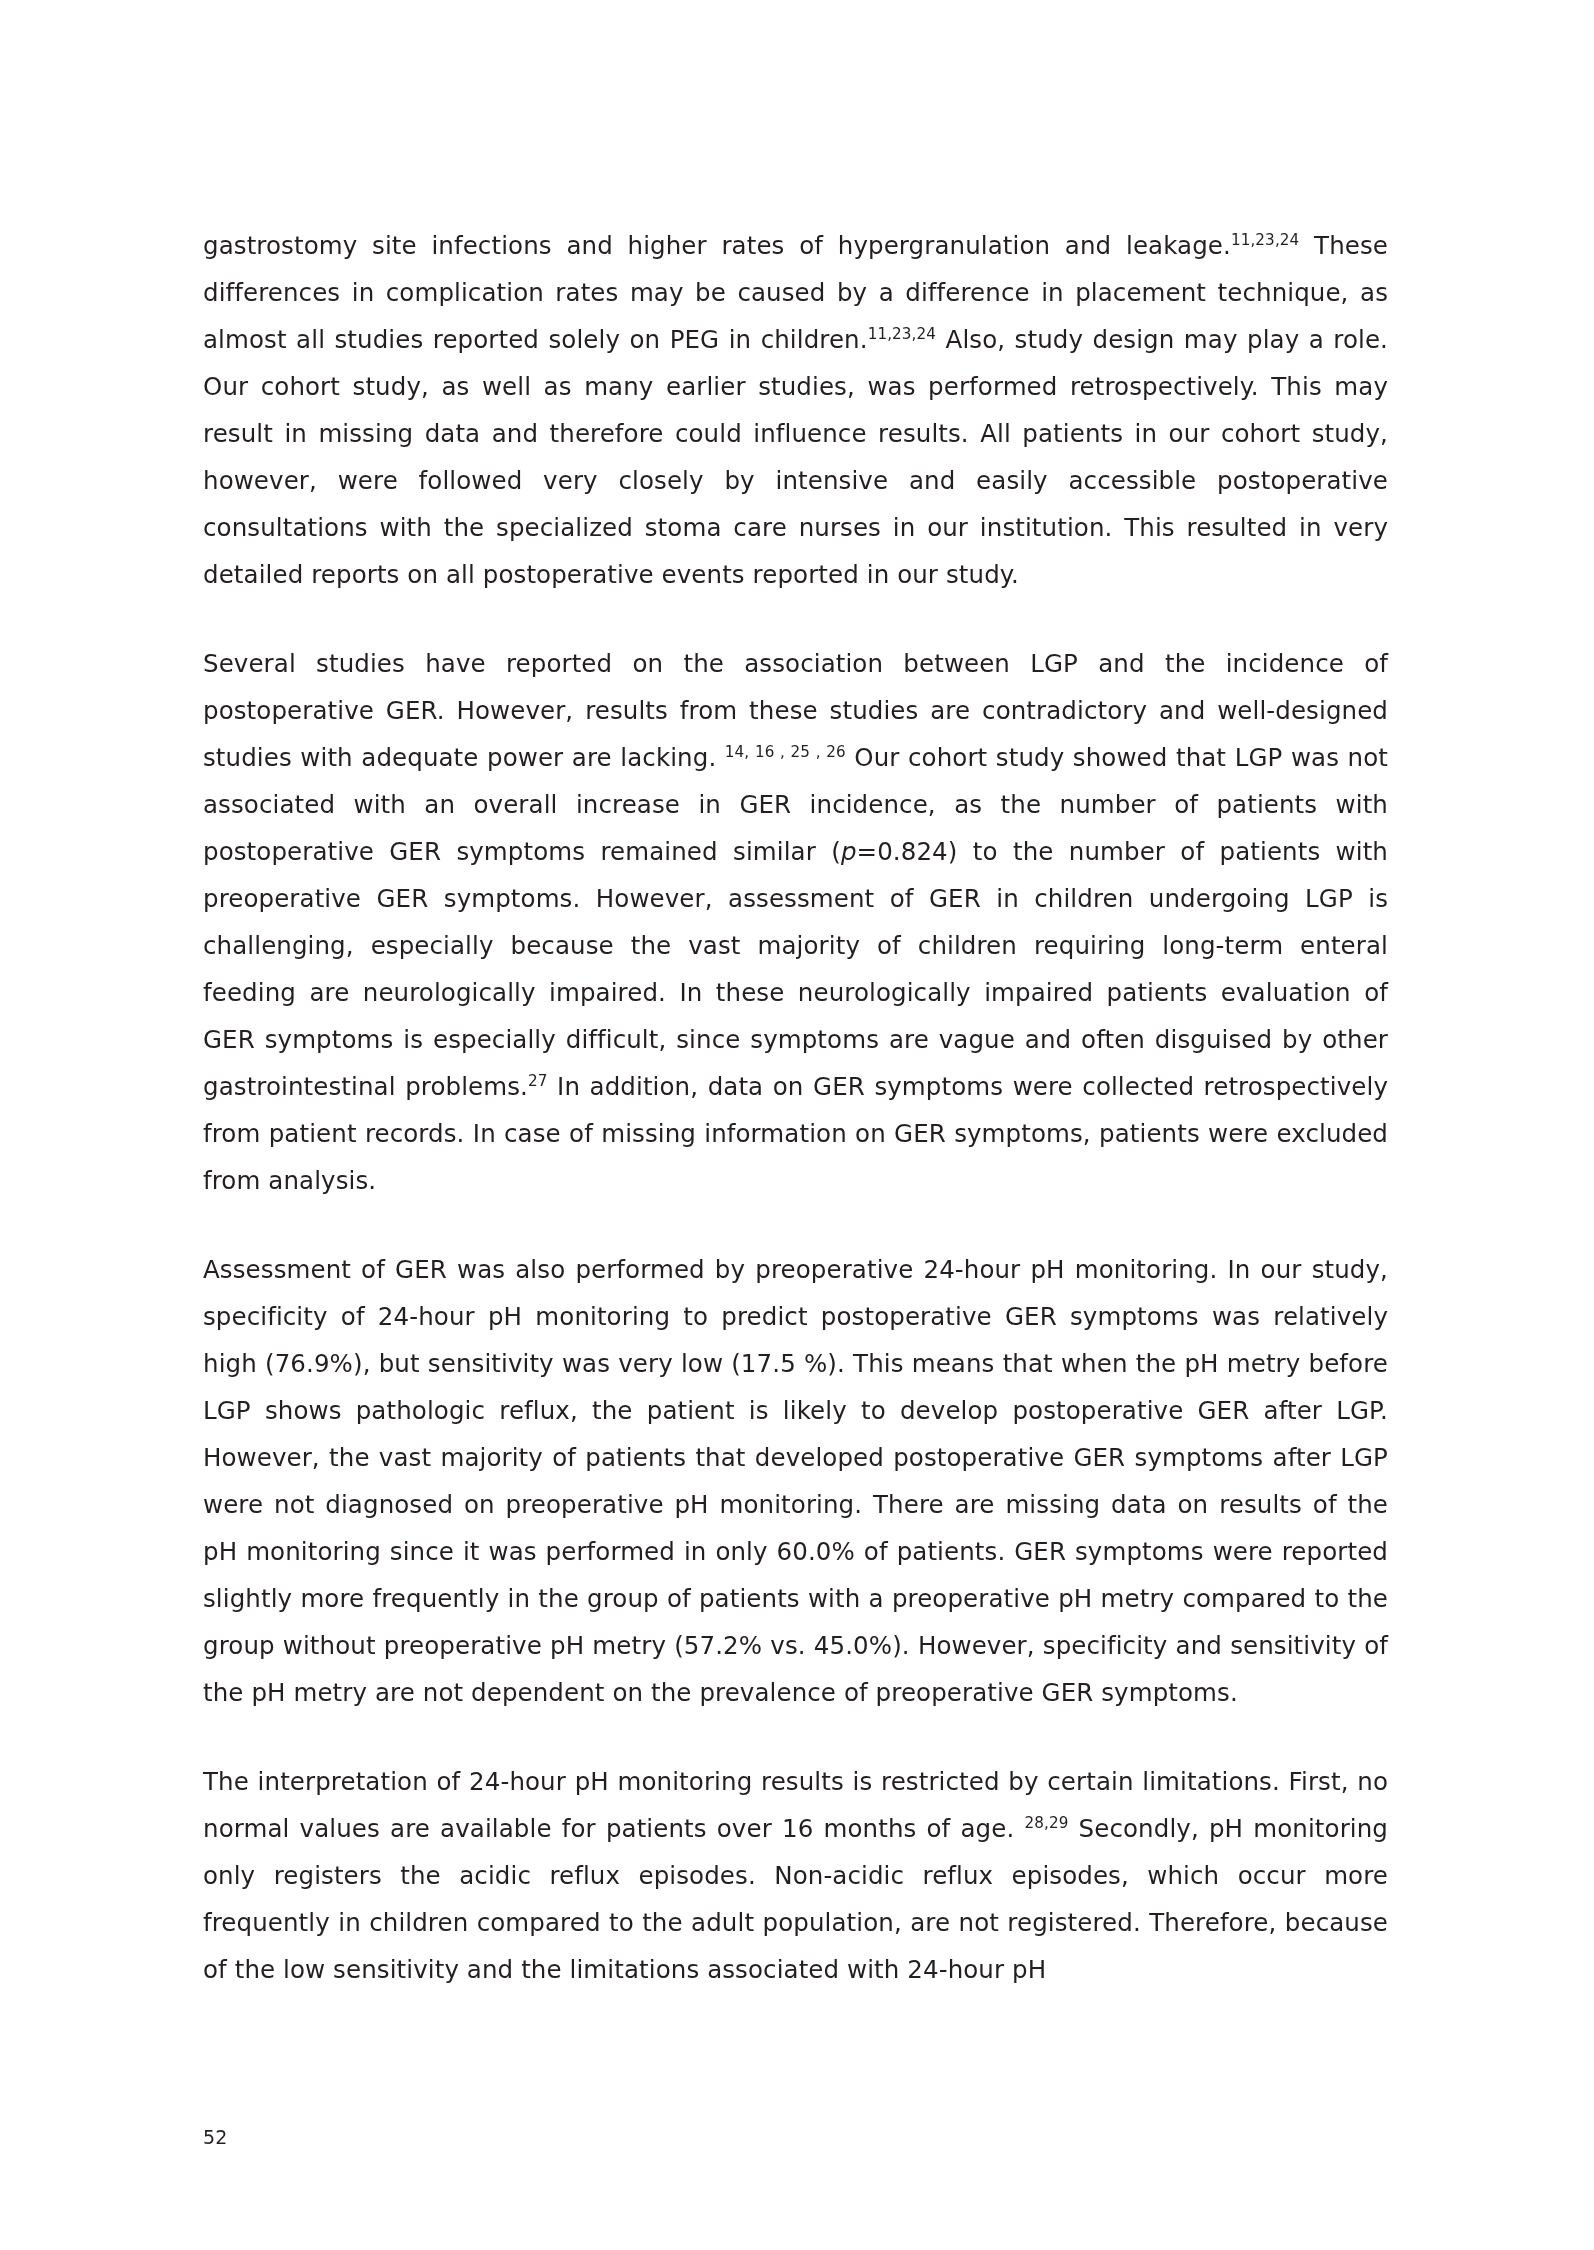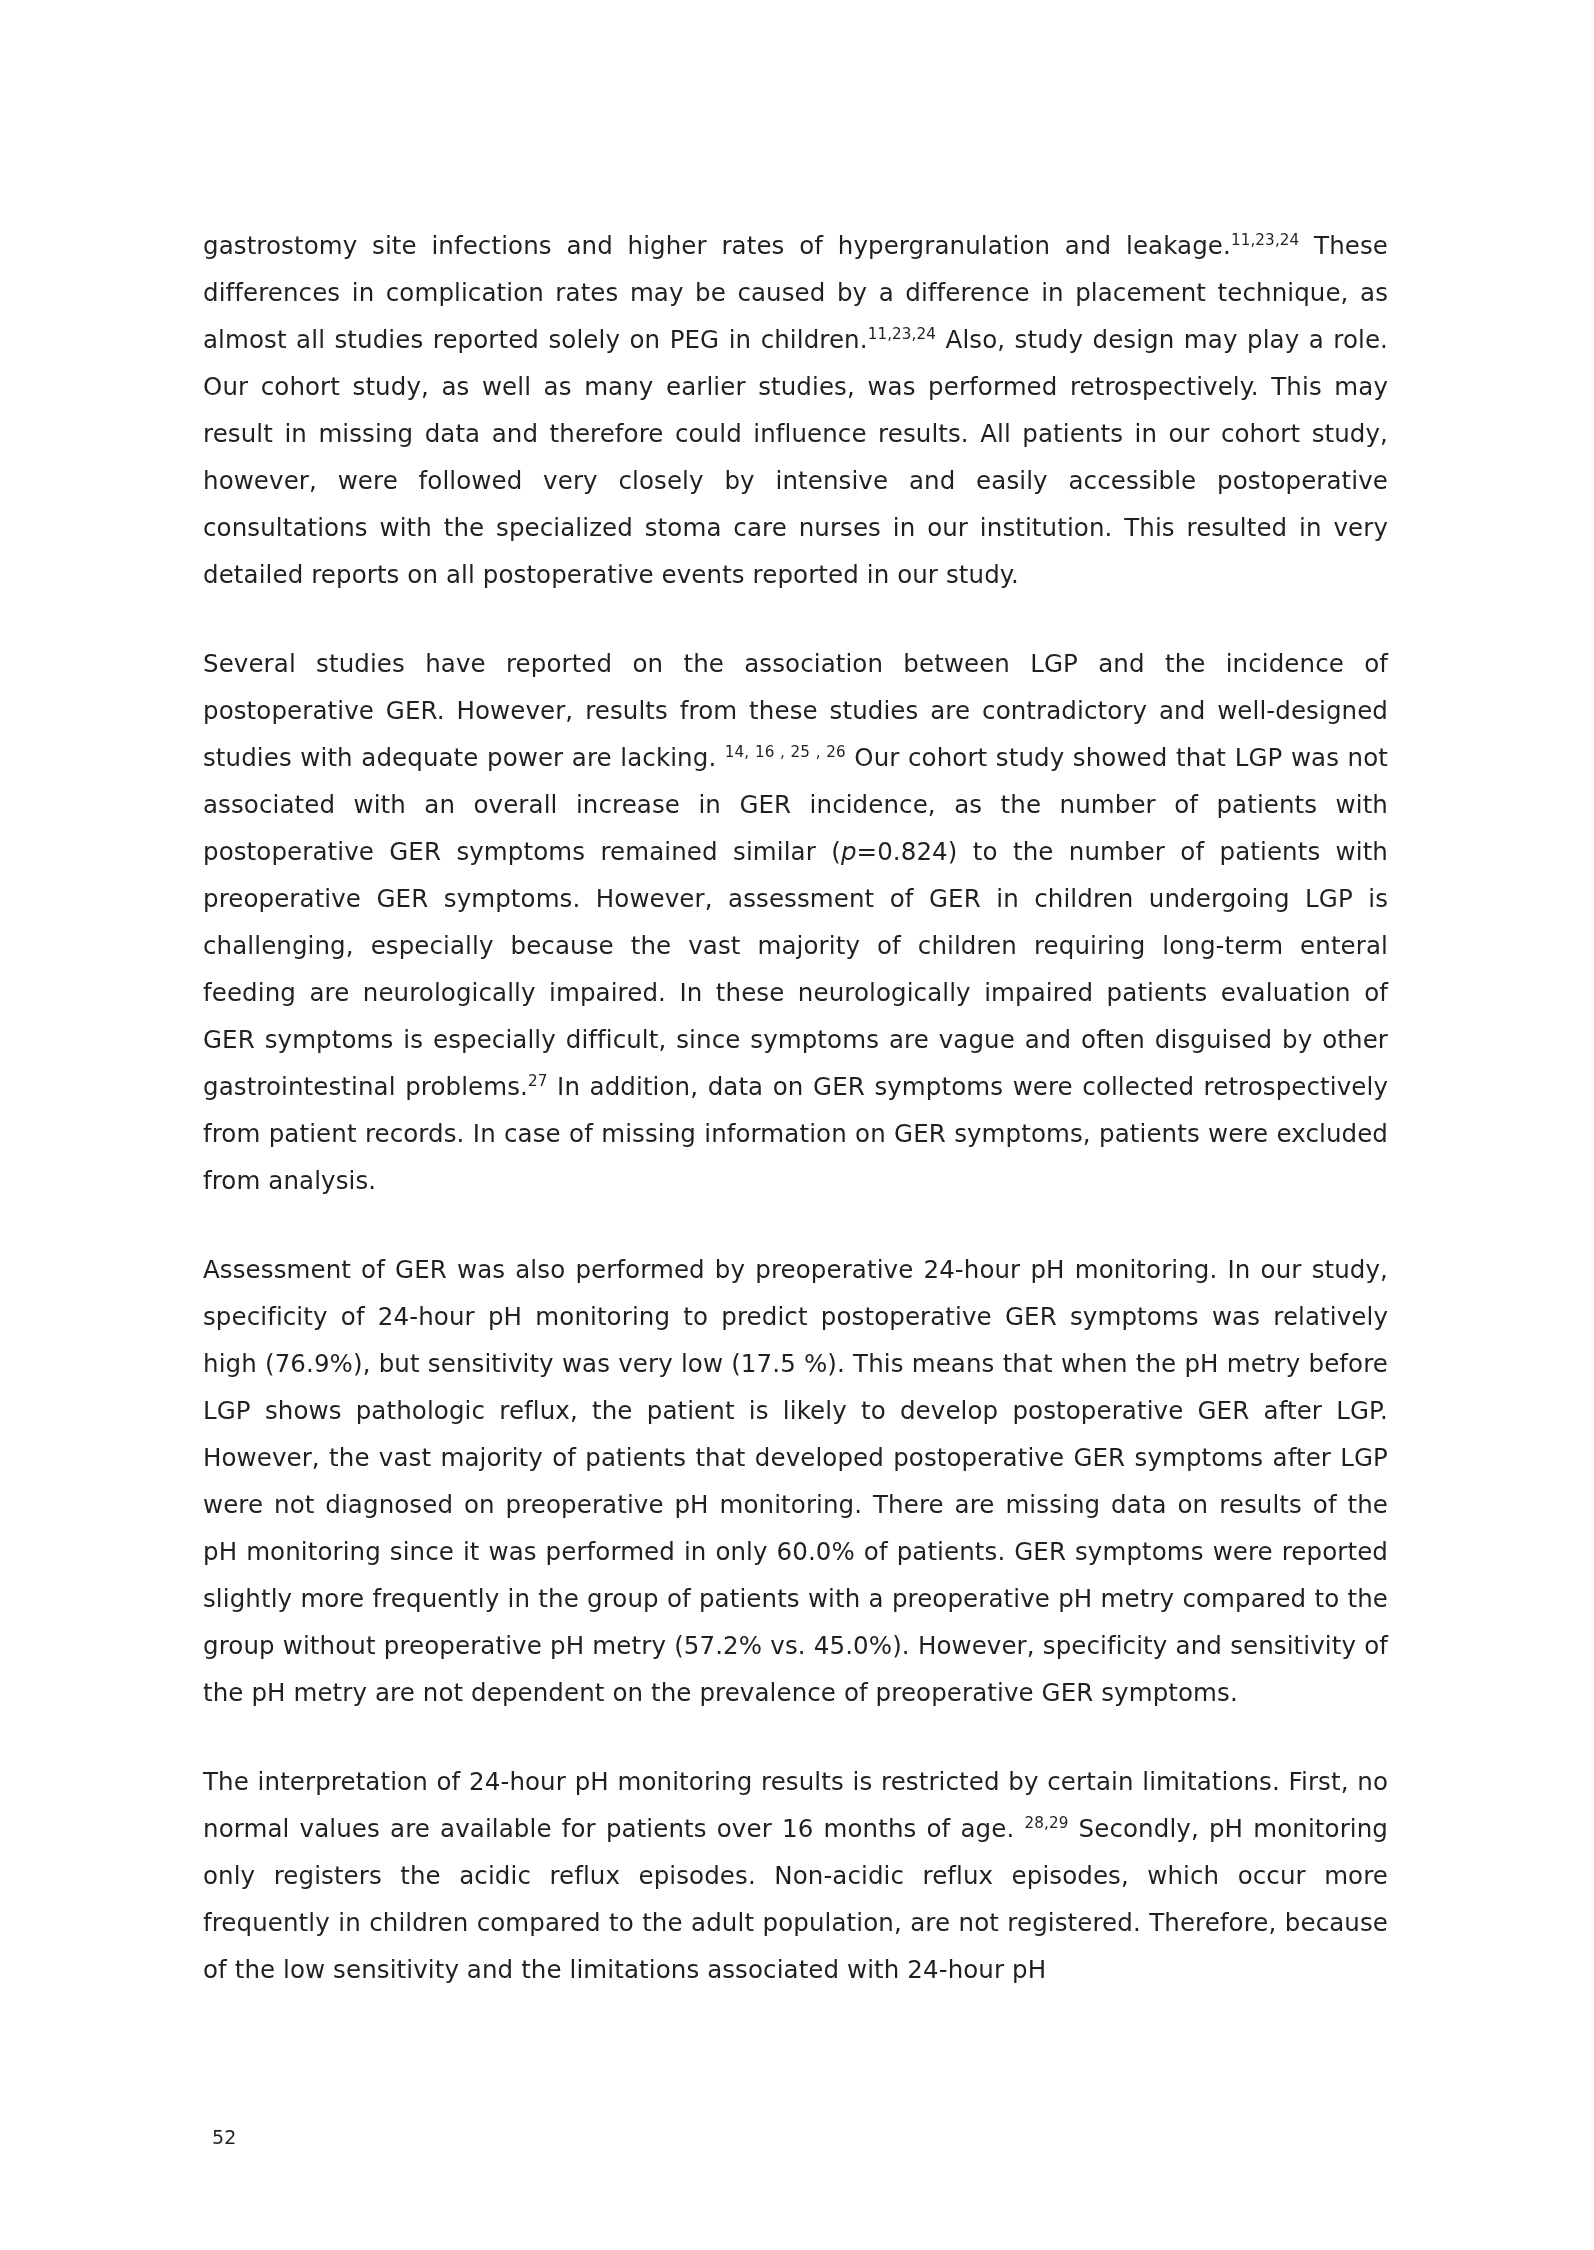--- a/index.html
+++ b/index.html
@@ -41,21 +41,21 @@
   sup {
     font-size: 0.62em;
     vertical-align: super;
     line-height: 0;
   }
   em {
     font-style: italic;
   }
   .page-number {
     position: absolute;
-    left: 212px;
+    left: 203px;
     top: 2126px;
     font-size: 19px;
     color: #231f20;
     letter-spacing: 0.2px;
   }
 </style>
 </head>
 <body>
 
 <div class="page">

